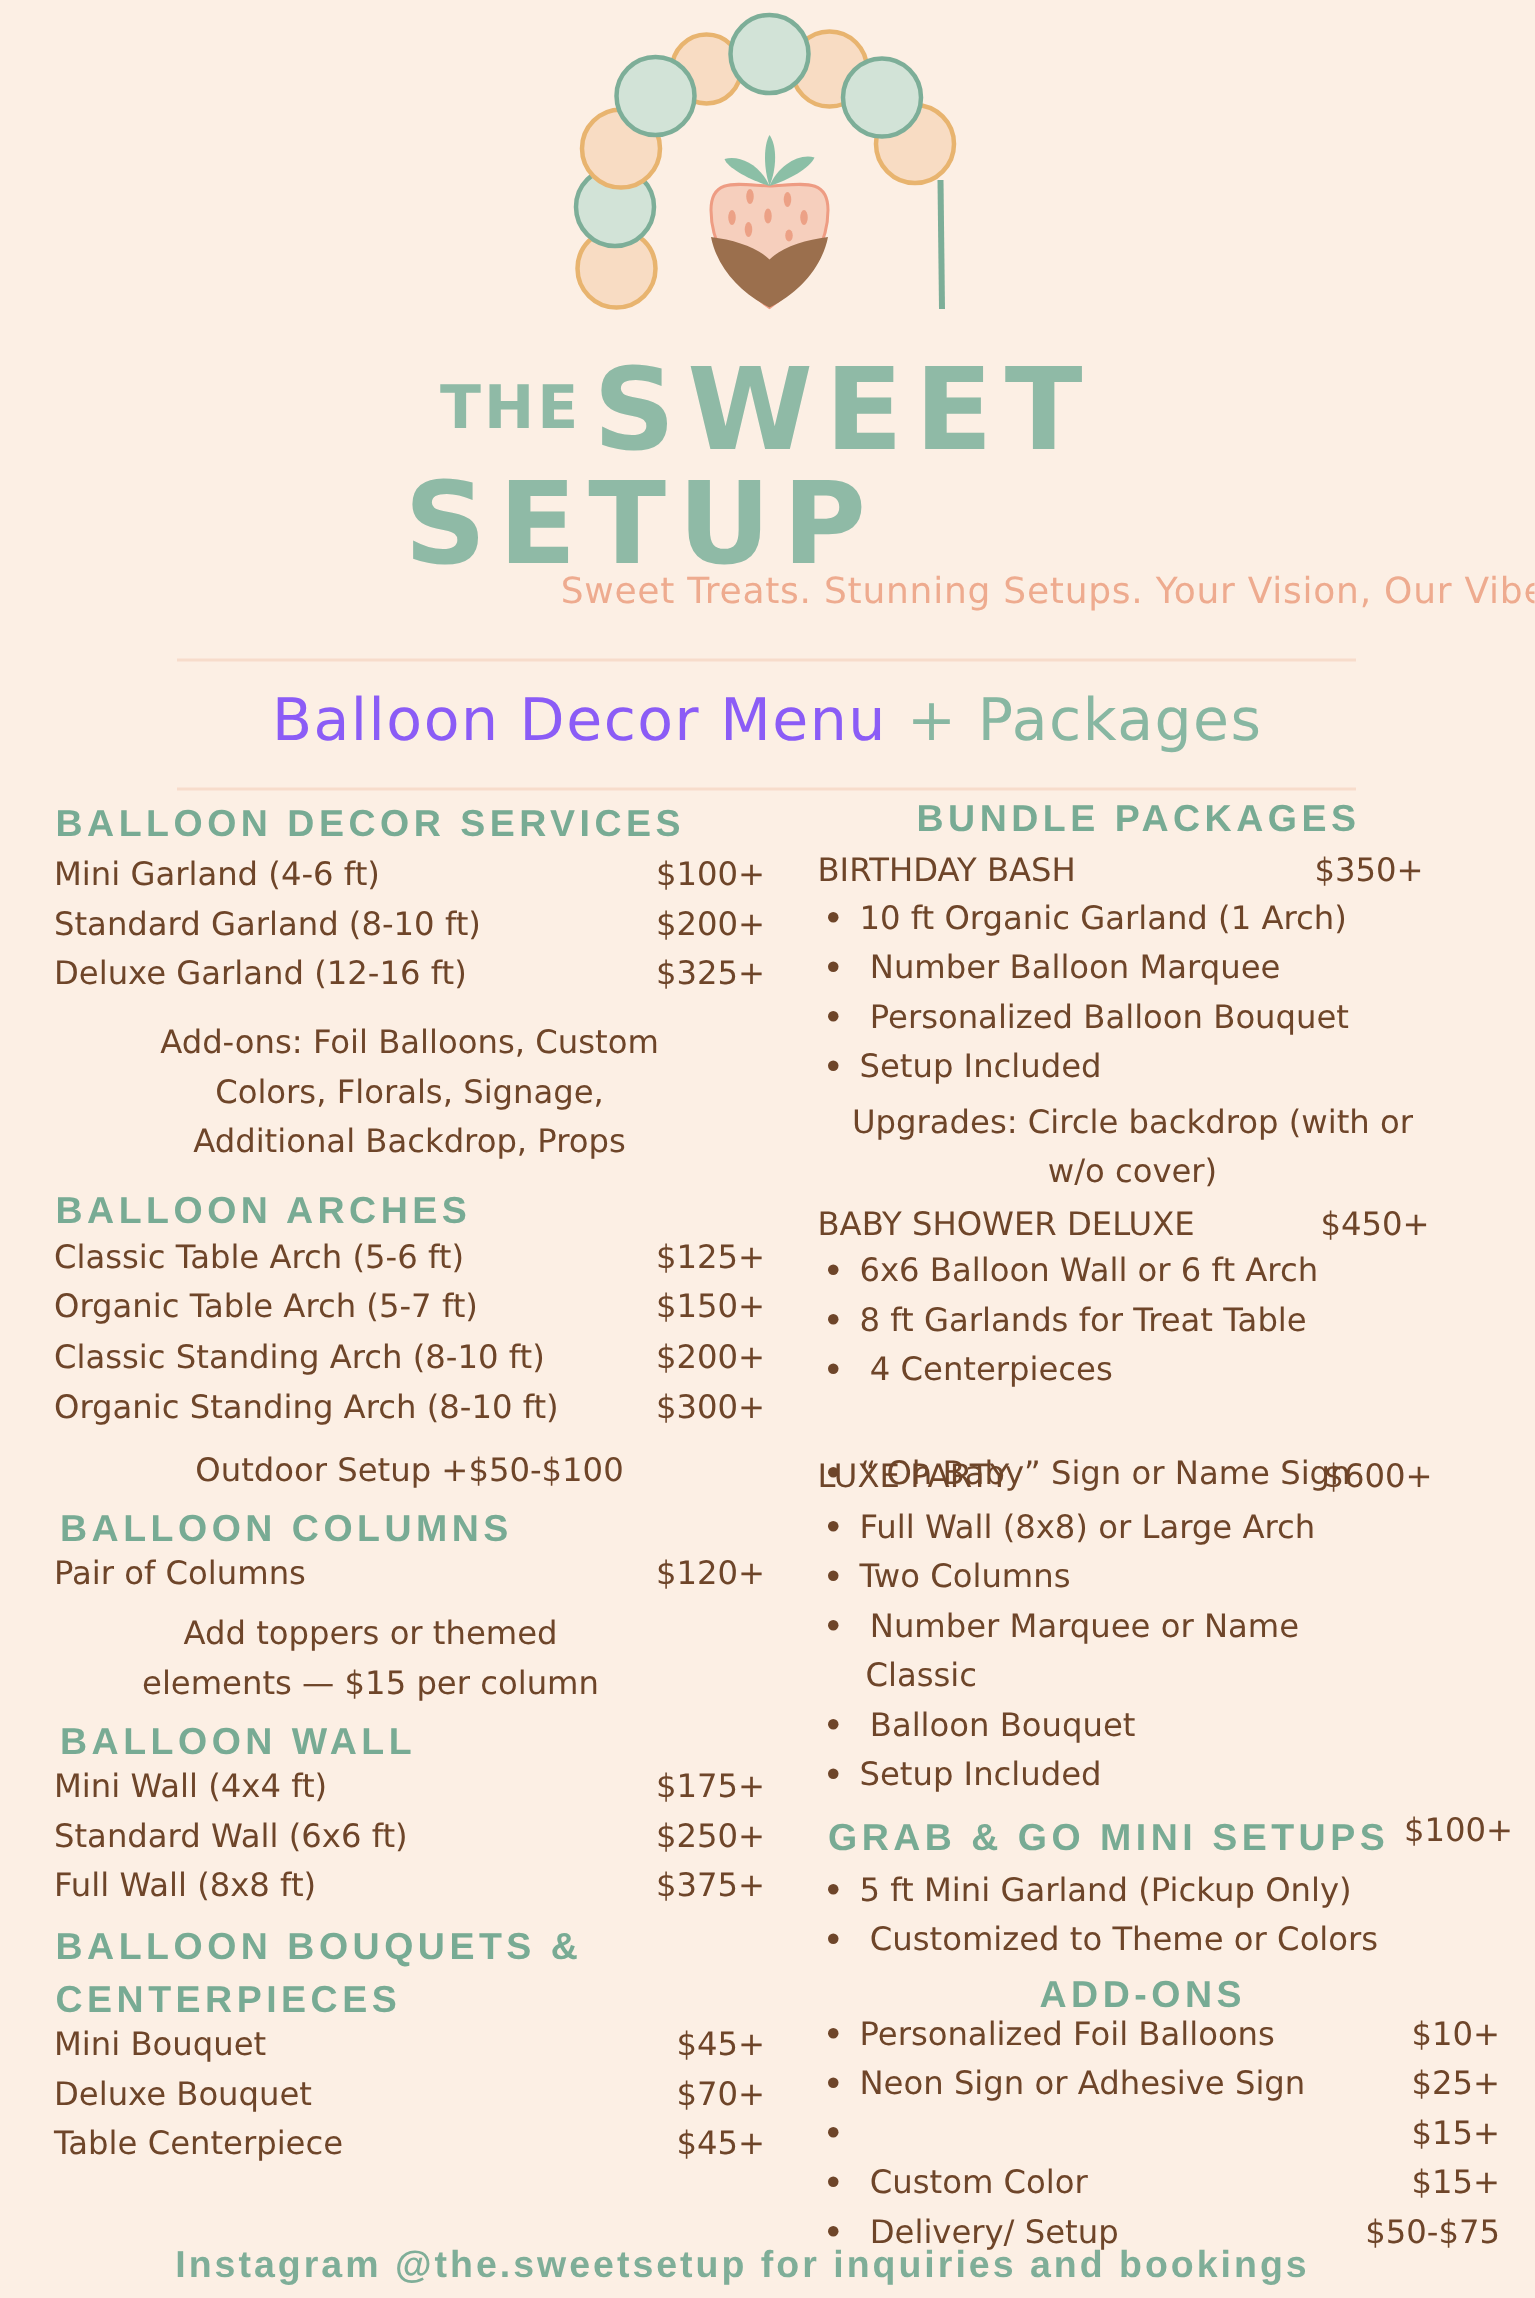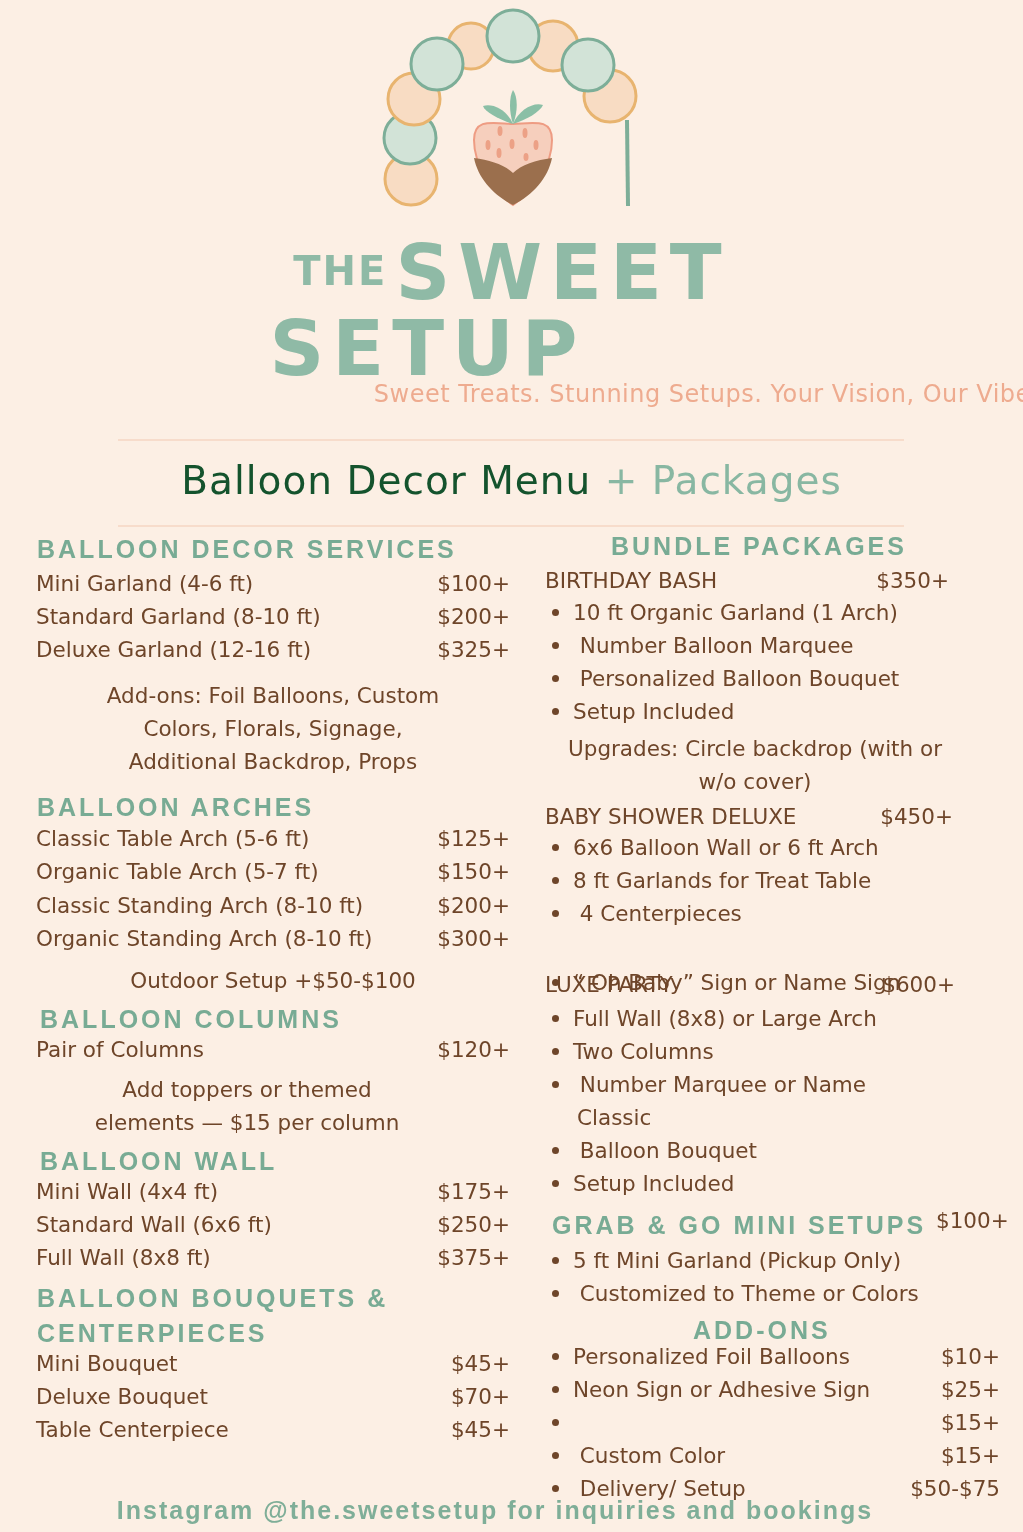--- a/index.html
+++ b/index.html
@@ -12,21 +12,21 @@
   }
   .abs { position: absolute; }
   #logo { position: absolute; left: 0; top: 0; width: 1023px; height: 215px; }
   .brand-line1 { position: absolute; top: 228px; left: 0; width: 1023px; text-align: center; color: #8fbaa6; white-space: nowrap; }
   .brand-the { font-family: "DejaVu Sans", sans-serif; font-weight: bold; font-size: 40px; letter-spacing: 2px; vertical-align: 14px; margin-right: 8px; }
   .brand-sweet { font-family: "DejaVu Sans", sans-serif; font-weight: bold; font-size: 76px; letter-spacing: 8px; }
   .brand-line2 { position: absolute; top: 304px; left: 0; width: 855px; text-align: center; color: #8fbaa6; font-weight: bold; font-size: 76px; letter-spacing: 8px; }
   .tagline { position: absolute; top: 380px; left: 16px; width: 1023px; text-align: right; color: #eeab8f; font-size: 24px; letter-spacing: 0.5px; }
   .divider { position: absolute; left: 118px; width: 786px; height: 2px; background: #f7dccb; }
   .menu-title { position: absolute; top: 458px; left: 0; width: 1023px; text-align: center; font-size: 39px; letter-spacing: 1px; }
-  .menu-title .orange { color: #14532d; }
+  .menu-title .orange { color: #8b5cf6; }
   .menu-title .green { color: #88b7a2; }
   .sec { position: absolute; color: #78ab94; font-family: "Liberation Sans", sans-serif; font-weight: bold; font-size: 25px; letter-spacing: 3px; white-space: nowrap; }
   .row { position: absolute; left: 36px; width: 474px; font-size: 21.5px; white-space: nowrap; height: 30px; }
   .row .name { position: absolute; left: 0; }
   .row .price { position: absolute; right: 0; }
   .note { position: absolute; left: 36px; width: 474px; text-align: center; font-size: 21.5px; line-height: 33px; }
   .pkg { position: absolute; left: 545px; width: 410px; font-size: 21.5px; white-space: nowrap; }
   .pkg .price { position: absolute; right: 0; }
   .bullet { position: absolute; left: 552px; font-size: 21.5px; white-space: nowrap; }
   .bullet .dot { display: inline-block; width: 7px; height: 7px; border-radius: 50%; background: #6e4529; vertical-align: middle; margin-right: 14px; position: relative; top: -2px; }

